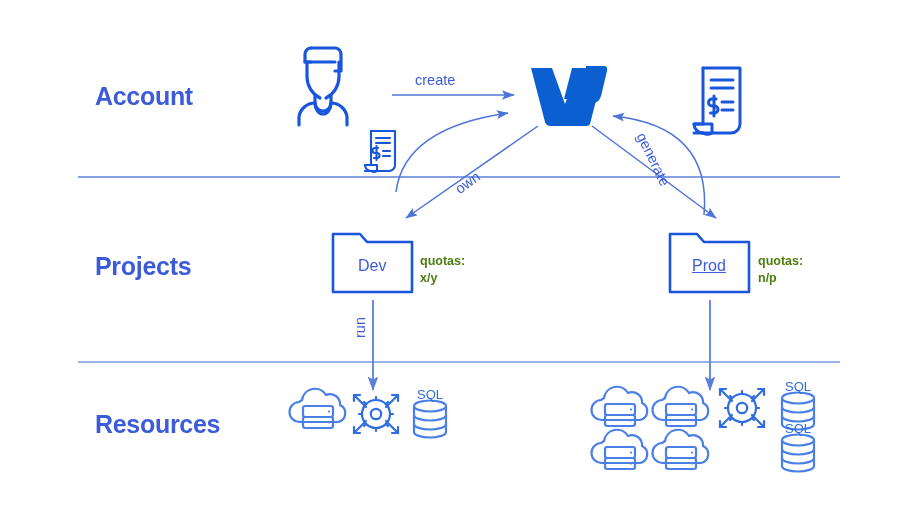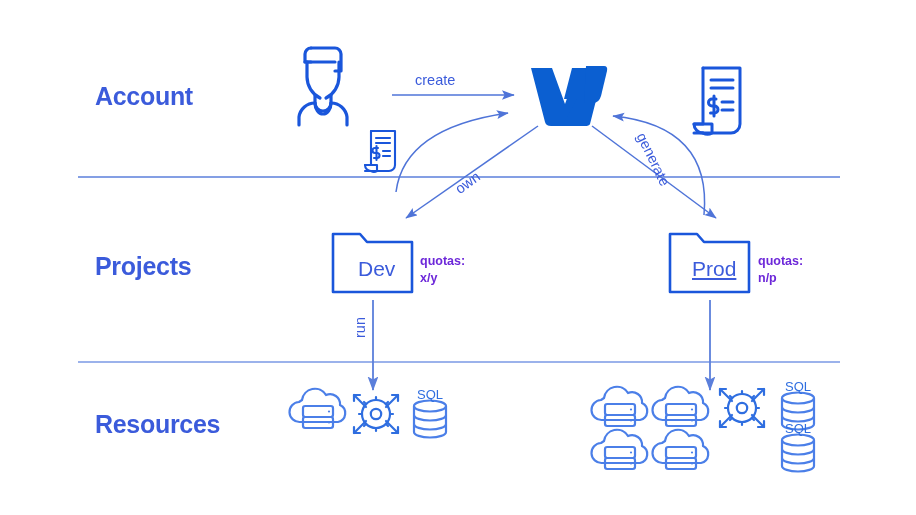--- a/index.html
+++ b/index.html
@@ -38,34 +38,34 @@
     white-space: nowrap;
     font-family: "Liberation Sans", sans-serif;
   }
   #text-create   { left: 415px; top: 72px; }
   #text-own      { left: 452px; top: 184px; transform: rotate(-36deg); transform-origin: left top; }
   #text-generate { left: 648px; top: 130px; transform: rotate(64deg); transform-origin: left top; }
   #text-run      { left: 352px; top: 338px; transform: rotate(-90deg); transform-origin: left top; }
 
   .quota {
     position: absolute;
-    color: #6d28d9;
+    color: #4d7c0f;
     font-size: 12.5px;
     font-weight: bold;
     line-height: 1.35;
     white-space: nowrap;
     font-family: "Liberation Sans", sans-serif;
   }
   #quota-dev  { left: 420px; top: 253px; }
   #quota-prod { left: 758px; top: 253px; }
 
   .folder-name {
     position: absolute;
     color: #3b5bdb;
-    font-size: 21px;
+    font-size: 16px;
     white-space: nowrap;
     font-family: "Liberation Sans", sans-serif;
   }
   #name-dev  { left: 358px; top: 257px; }
   #name-prod { left: 692px; top: 257px; text-decoration: underline; }
 
   .svg-layer {
     position: absolute;
     left: 0; top: 0;
     width: 916px;

